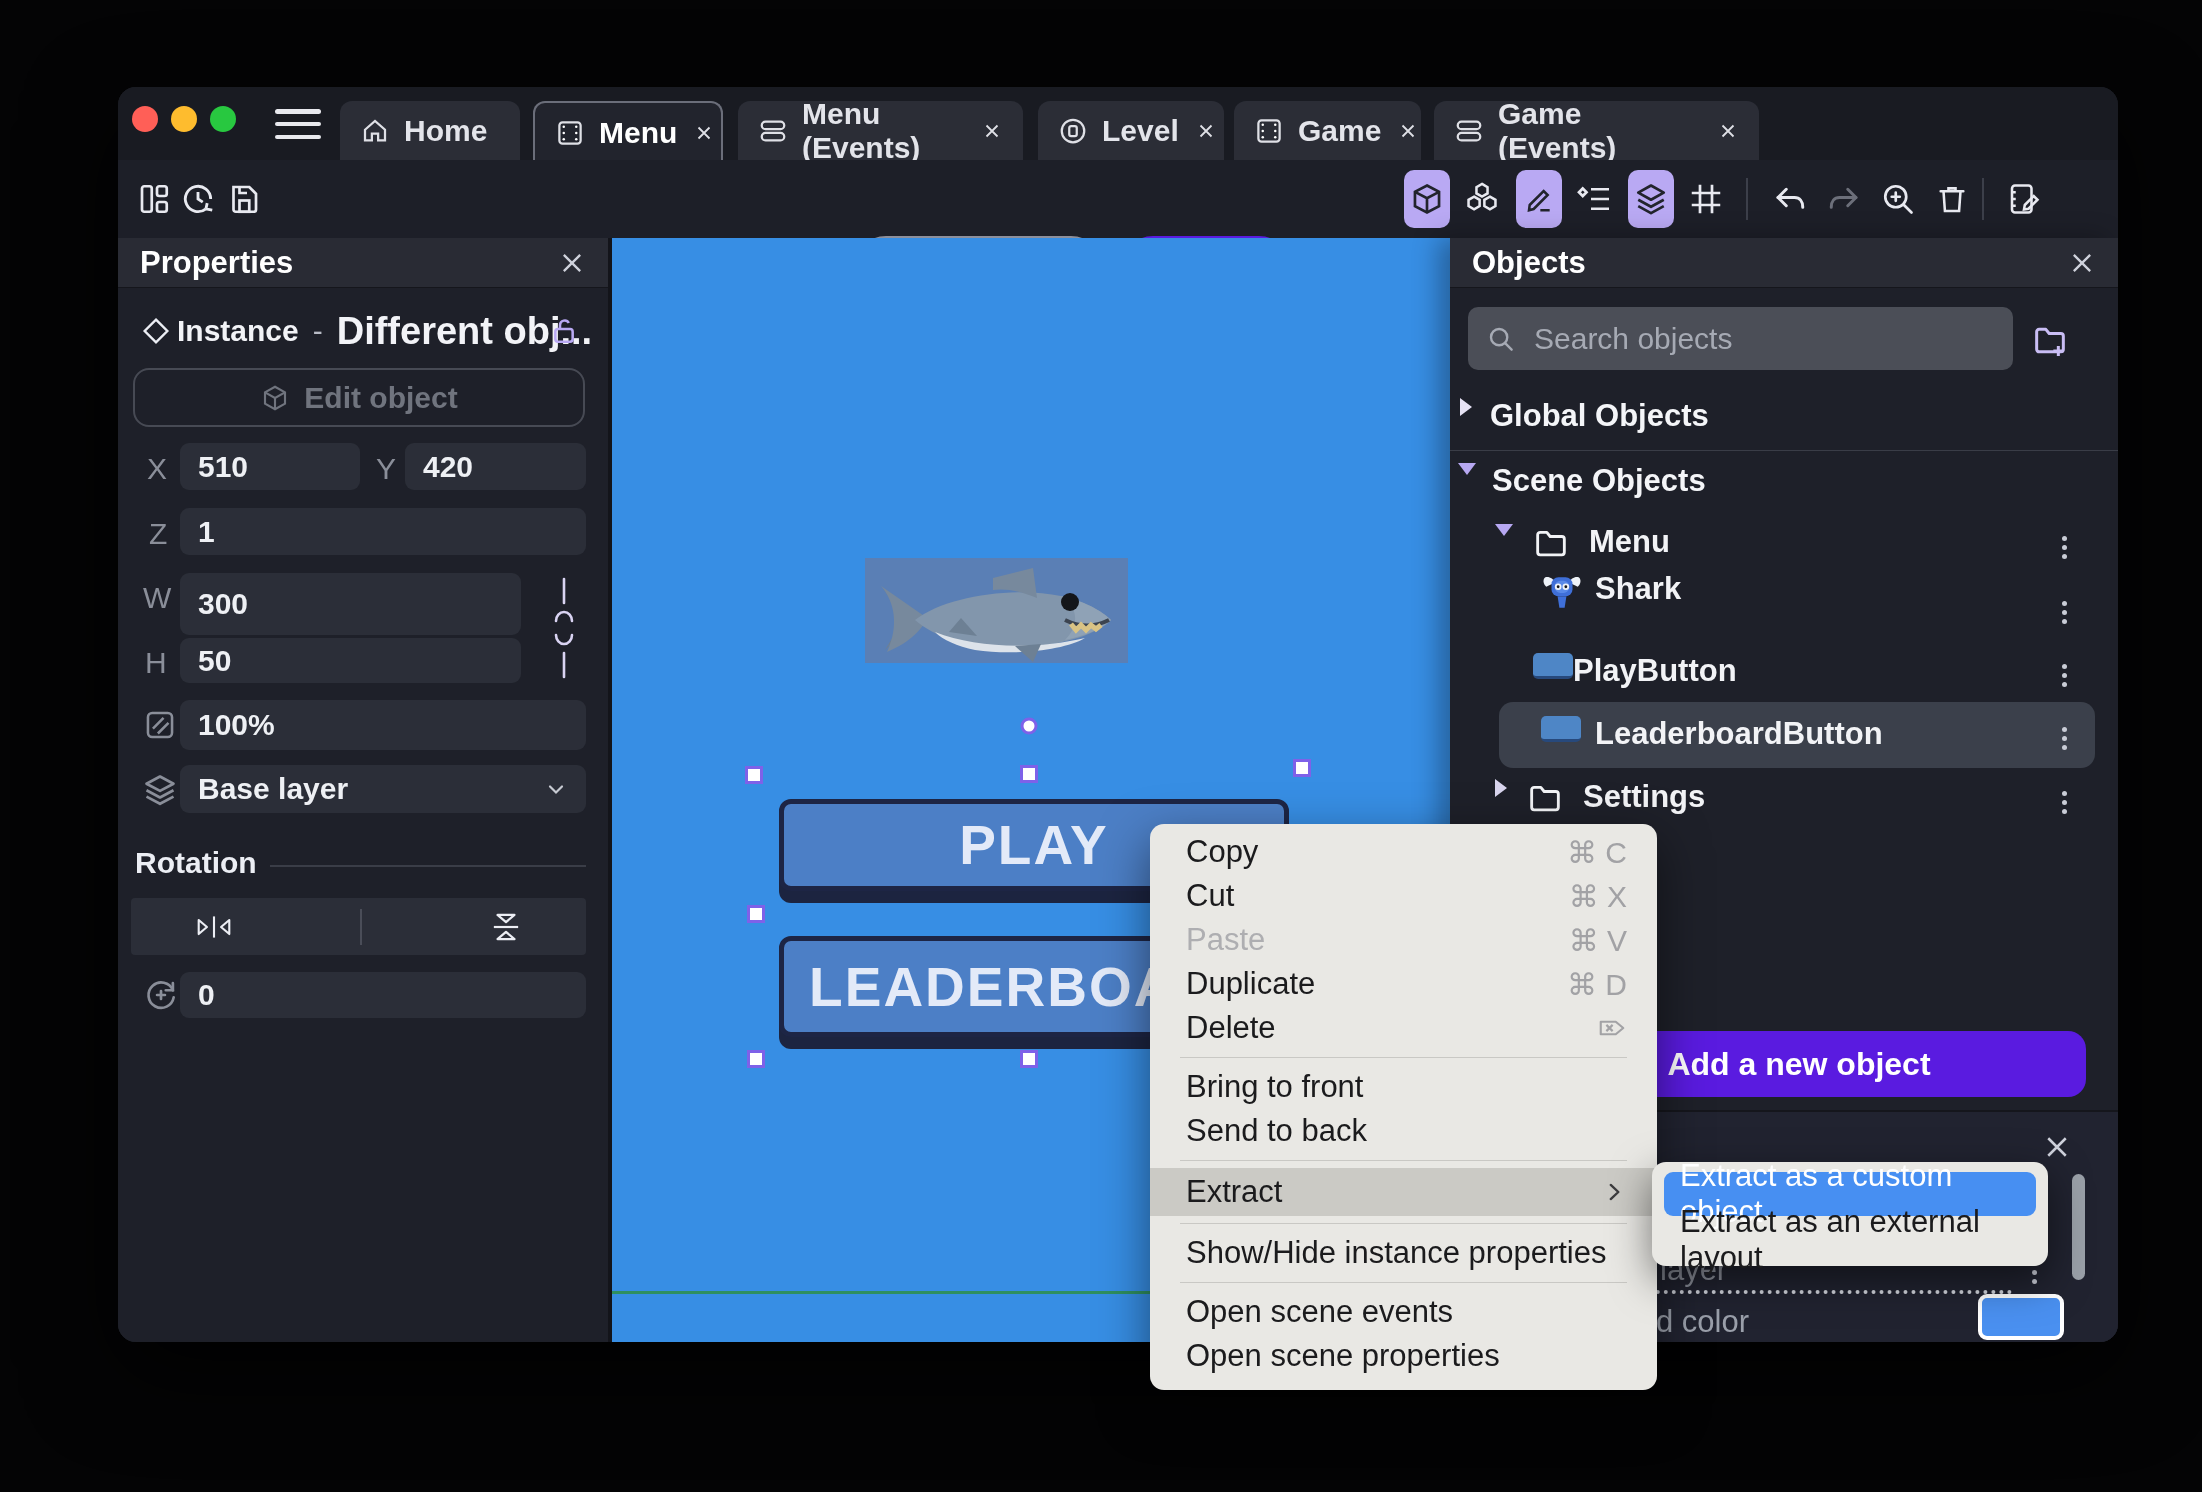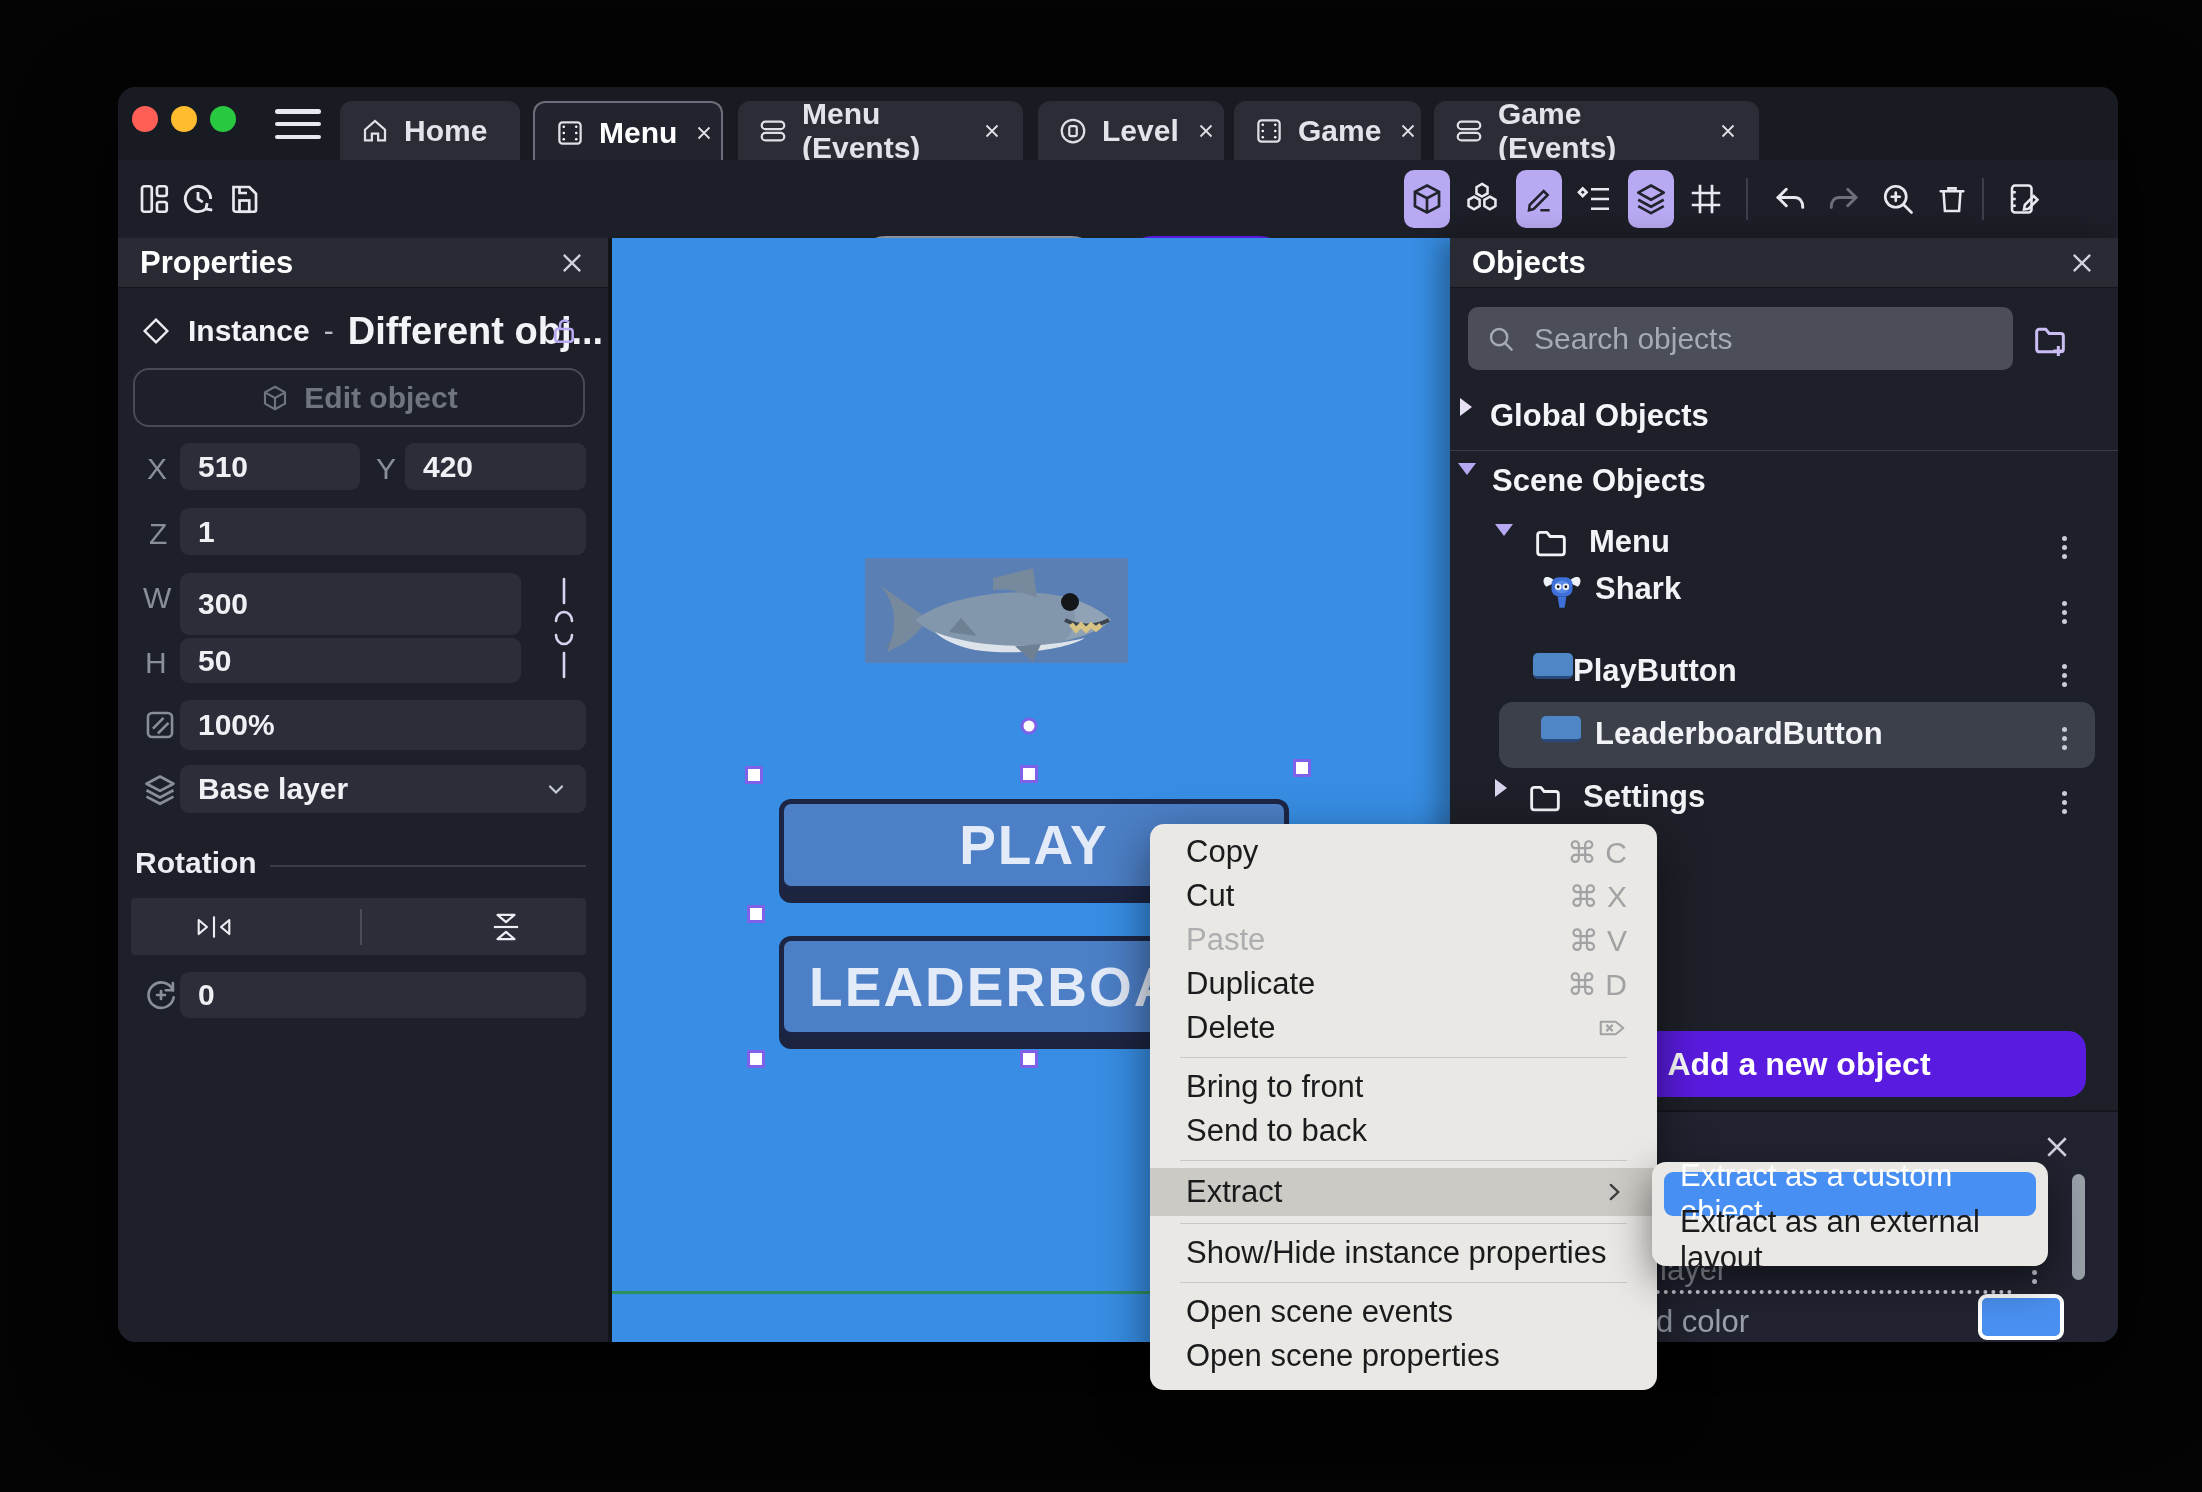--- a/index.html
+++ b/index.html
@@ -326,21 +326,21 @@
           </svg>
         </span>
     </div>
 
     <div class="abs" style="left:0;top:68px;width:490px;height:50px;display:flex;align-items:center;">
       <span style="margin-left:22px">
           <svg width="32" height="32" viewBox="0 0 24 24" fill="none" stroke="#eceef4" stroke-width="1.8">
             <path d="M12 3.5 L20.5 12 L12 20.5 L3.5 12 Z"></path>
           </svg>
         </span>
-      <span style="margin-left:16px;color:#f2f3f7;font-size:30px;font-weight:600">Instance</span>
+      <span style="margin-left:5px;color:#f2f3f7;font-size:30px;font-weight:600">Instance</span>
       <span style="margin-left:14px;color:#b9bcc6;font-size:30px">-</span>
       <span style="margin-left:14px;color:#f2f3f7;font-size:38px;font-weight:700">Different obj...</span>
       <span style="position:absolute;left:430px">
           <svg width="32" height="32" viewBox="0 0 24 24" fill="none" stroke="#b9a9f3" stroke-width="1.9">
             <rect x="5.5" y="10.5" width="13" height="9.5" rx="2"></rect>
             <path d="M9 10.5 V7.5 A3.5 3.5 0 0 1 15.6 6"></path>
           </svg>
         </span>
     </div>
 

